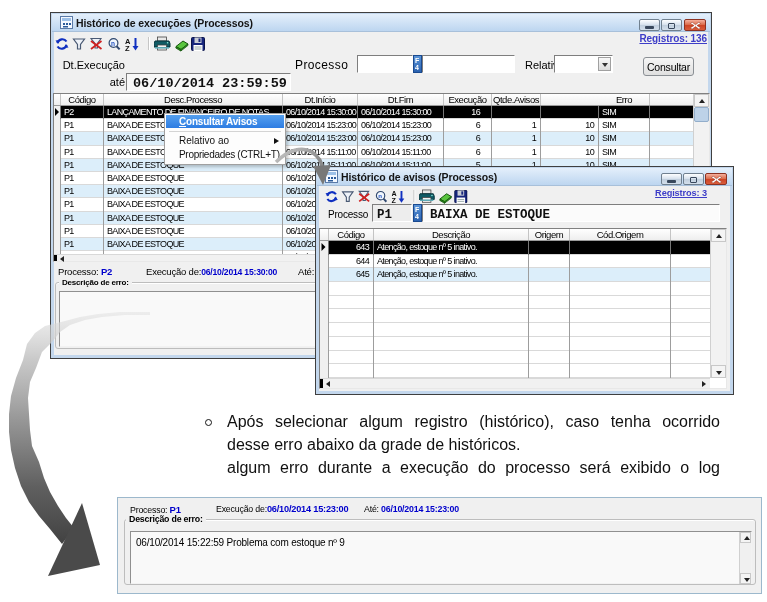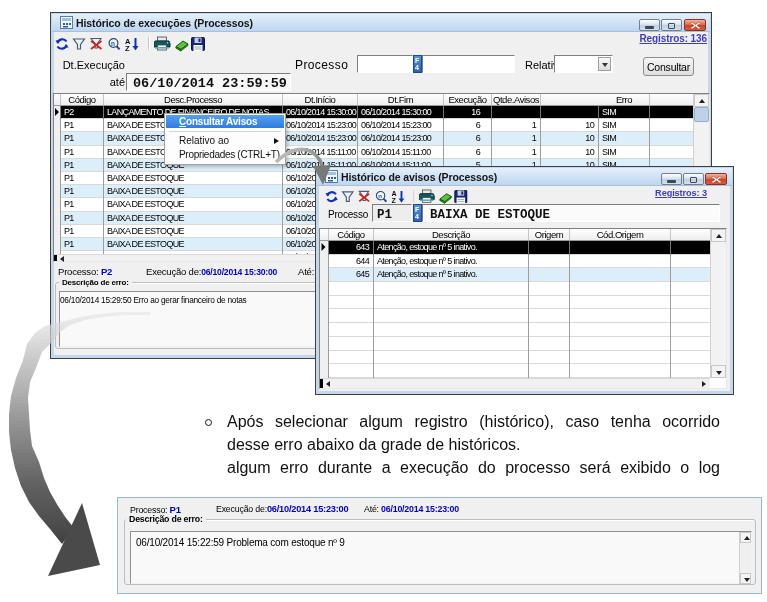--- a/index.html
+++ b/index.html
@@ -300,21 +300,20 @@
             <div class="arr" style="left:4px;top:5px;border-left:3.5px solid transparent;border-right:3.5px solid transparent;border-top:4.5px solid #222;"></div>
           </div>
 </div>
 </div>
 <div class="info" style="left:7px;top:253px;font-size:9.5px;">Processo: <b class="bval">P2</b></div>
 <div class="info" style="left:95px;top:253px;font-size:9.5px;">Execução de:<b class="bval" style="font-size:8.6px;">06/10/2014 15:30:00</b></div>
 <div class="info" style="left:245px;top:253px;font-size:9.5px;background:#f0f0f0;padding-left:2px;">Até: <b class="bval">06/10/2014 15:30:00</b></div>
 <div class="gbox" style="left:4px;top:269px;width:640px;height:67px;"></div>
 <div class="info" style="left:8px;top:265px;font-size:8px;letter-spacing:-0.2px;font-weight:bold;background:#f0f0f0;padding:0 3px;">Descrição de erro:</div>
 <div class="memo" style="left:8px;top:278px;width:632px;height:56px;"></div>
-<div class="mtext" style="left:9px;top:282px;font-size:8.3px;letter-spacing:-0.25px;">06/10/2014 15:29:50 Erro ao gerar financeiro de notas</div>
 </div>
 <div class="abs" style="left:164px;top:113px;width:122px;height:52px;background:#fdfdfd;border:1px solid #a0a0a0;box-shadow:2px 2px 3px rgba(0,0,0,0.22);">
 <div class="abs" style="left:1px;top:1px;right:1px;height:13px;background:linear-gradient(#55a0ef,#2d7ce2);"></div>
 <div class="abs" style="left:14px;top:1.5px;font-size:10px;letter-spacing:-0.2px;font-weight:bold;color:#fff;white-space:nowrap;"><span style="text-decoration:underline;">C</span>onsultar Avisos</div>
 <div class="abs" style="left:4px;top:17px;right:4px;height:1px;background:#d4d4d4;"></div>
 <div class="abs" style="left:14px;top:21px;font-size:10px;color:#111;white-space:nowrap;">Relativo ao</div>
 <div class="arr" style="right:6px;top:24px;border-top:3.5px solid transparent;border-bottom:3.5px solid transparent;border-left:5px solid #111;"></div>
 <div class="abs" style="left:14px;top:34.5px;font-size:10px;letter-spacing:-0.3px;color:#111;white-space:nowrap;">Propriedades (CTRL+T)</div>
 </div>
 <div class="win" id="w2" style="left:315px;top:166px;width:419px;height:229px;">

